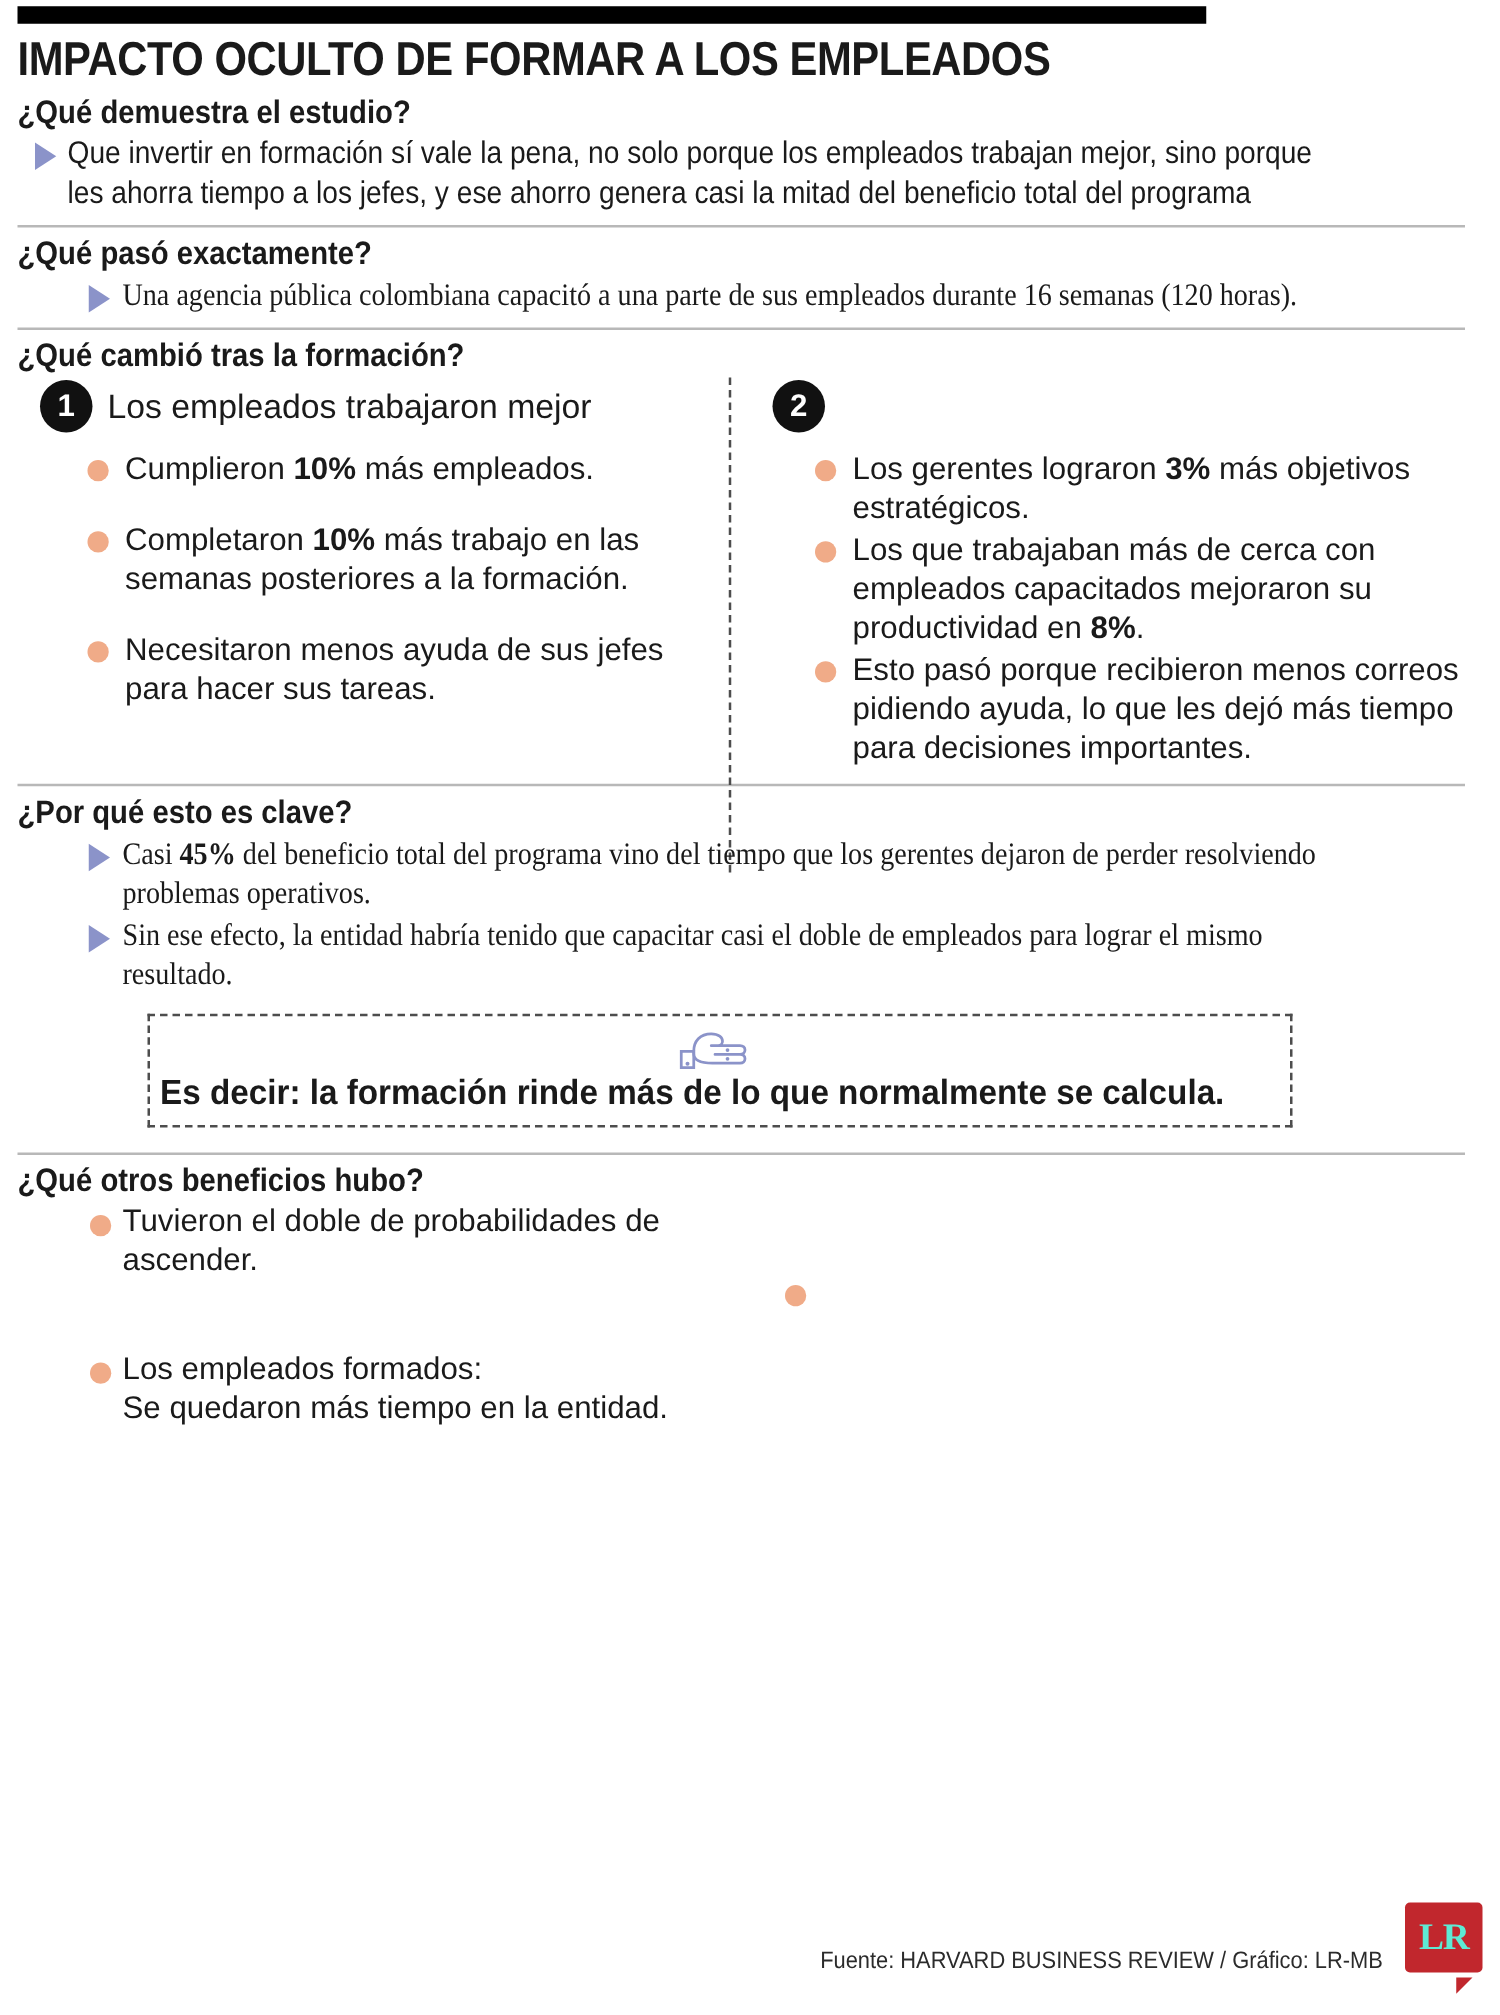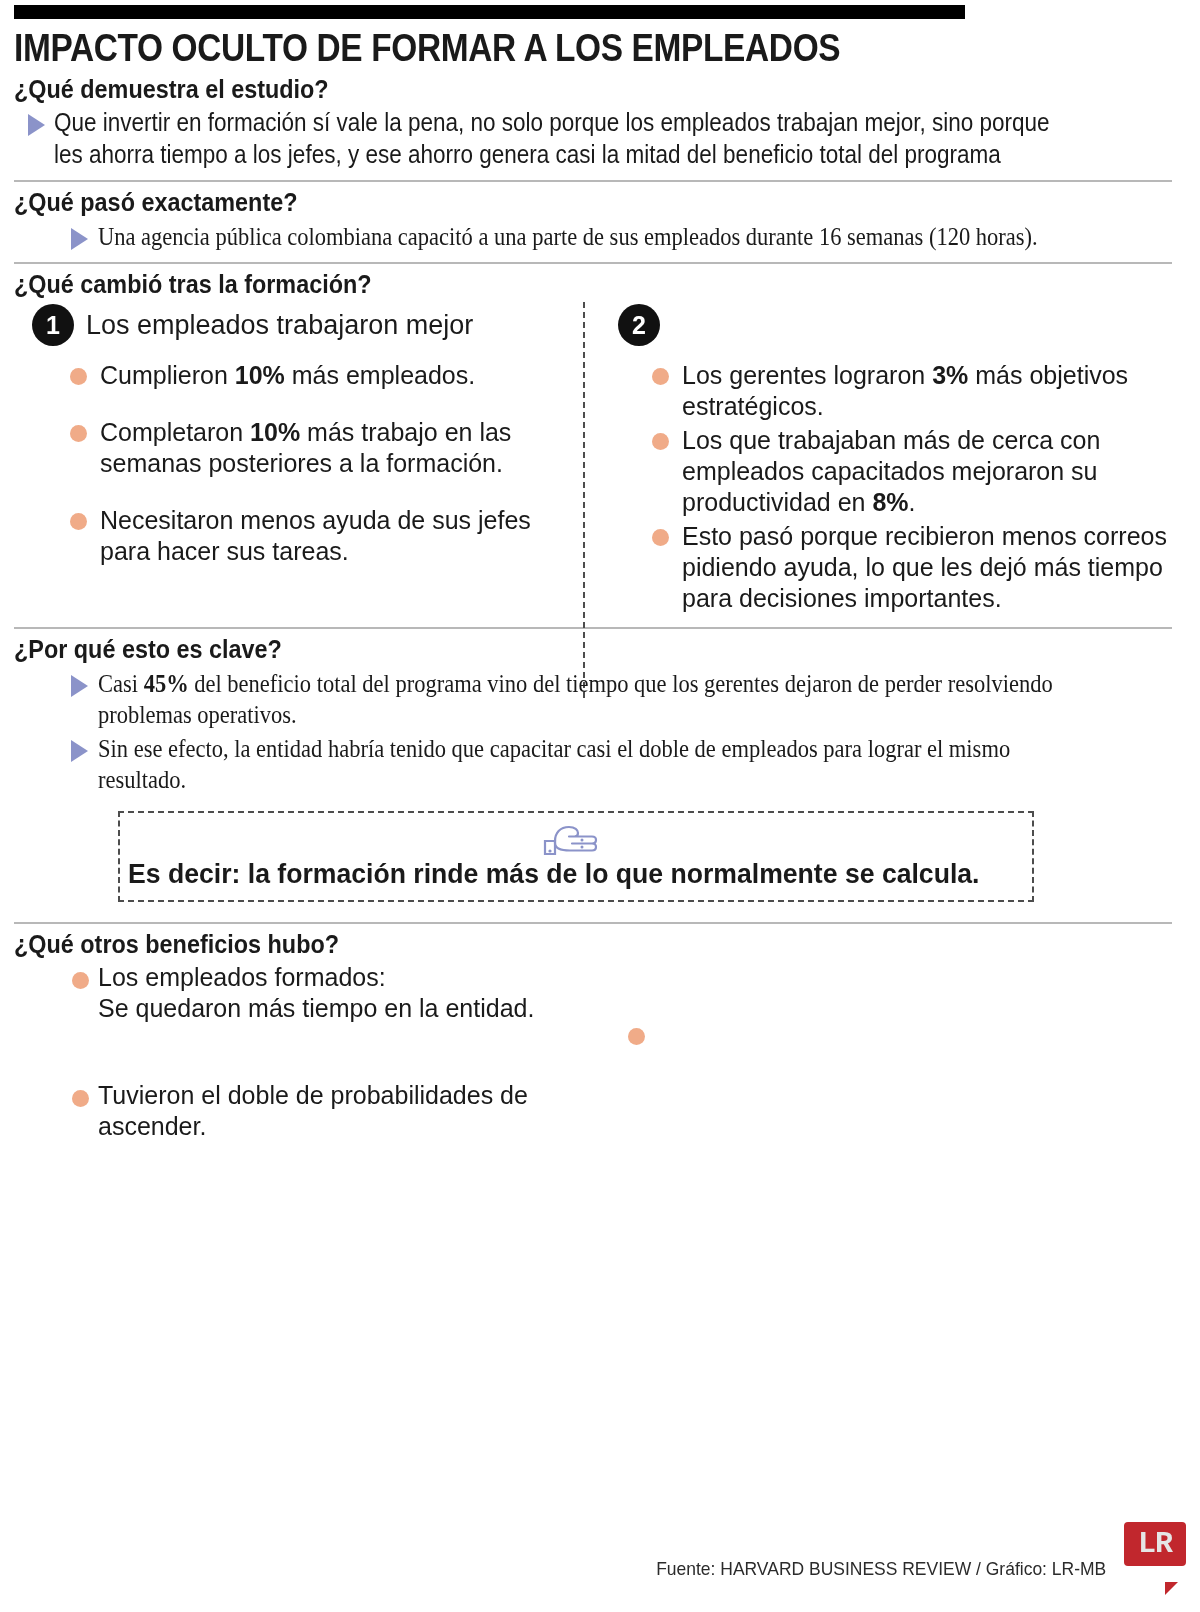--- a/index.html
+++ b/index.html
@@ -212,25 +212,25 @@
     white-space: nowrap;
     transform: scaleX(0.92);
     transform-origin: right center;
   }
   .lr-logo {
     position: relative;
     width: 62px;
     height: 62px;
   }
   .lr-logo .lr-box {
-    width: 62px; height: 44px;
+    width: 62px; height: 56px;
     background: #c1272d;
     border-radius: 4px;
-    color: #e5e5e5;
-    font-family: Liberation Mono, monospace;
+    color: #5eead4;
+    font-family: Liberation Serif, serif;
     font-weight: 700;
     font-size: 30px;
     letter-spacing: -1px;
     display: flex;
     align-items: center;
     justify-content: center;
   }
   .lr-logo .lr-tail {
     position: absolute;
     right: 8px;
@@ -346,26 +346,26 @@
 
   <div class="divider" style="margin-top:20px;"></div>
 
   <div class="sec-head">¿Qué otros beneficios hubo?</div>
 
   <div class="benefits">
     <div class="ben-left">
       <ul class="dot-list">
         <li class="dot-item">
           <span class="dot"></span>
+          <span>Tuvieron el doble de probabilidades de ascender.</span>
+        </li>
+        <li class="dot-item">
+          <span class="dot"></span>
           <span style="white-space:pre-line;">Los empleados formados:
 Se quedaron más tiempo en la entidad.</span>
-        </li>
-        <li class="dot-item">
-          <span class="dot"></span>
-          <span>Tuvieron el doble de probabilidades de ascender.</span>
         </li>
       </ul>
     </div>
     <div class="ben-right">
       <ul class="dot-list">
         <li class="dot-item">
           <span class="dot"></span>
         </li>
       </ul>
     </div>

